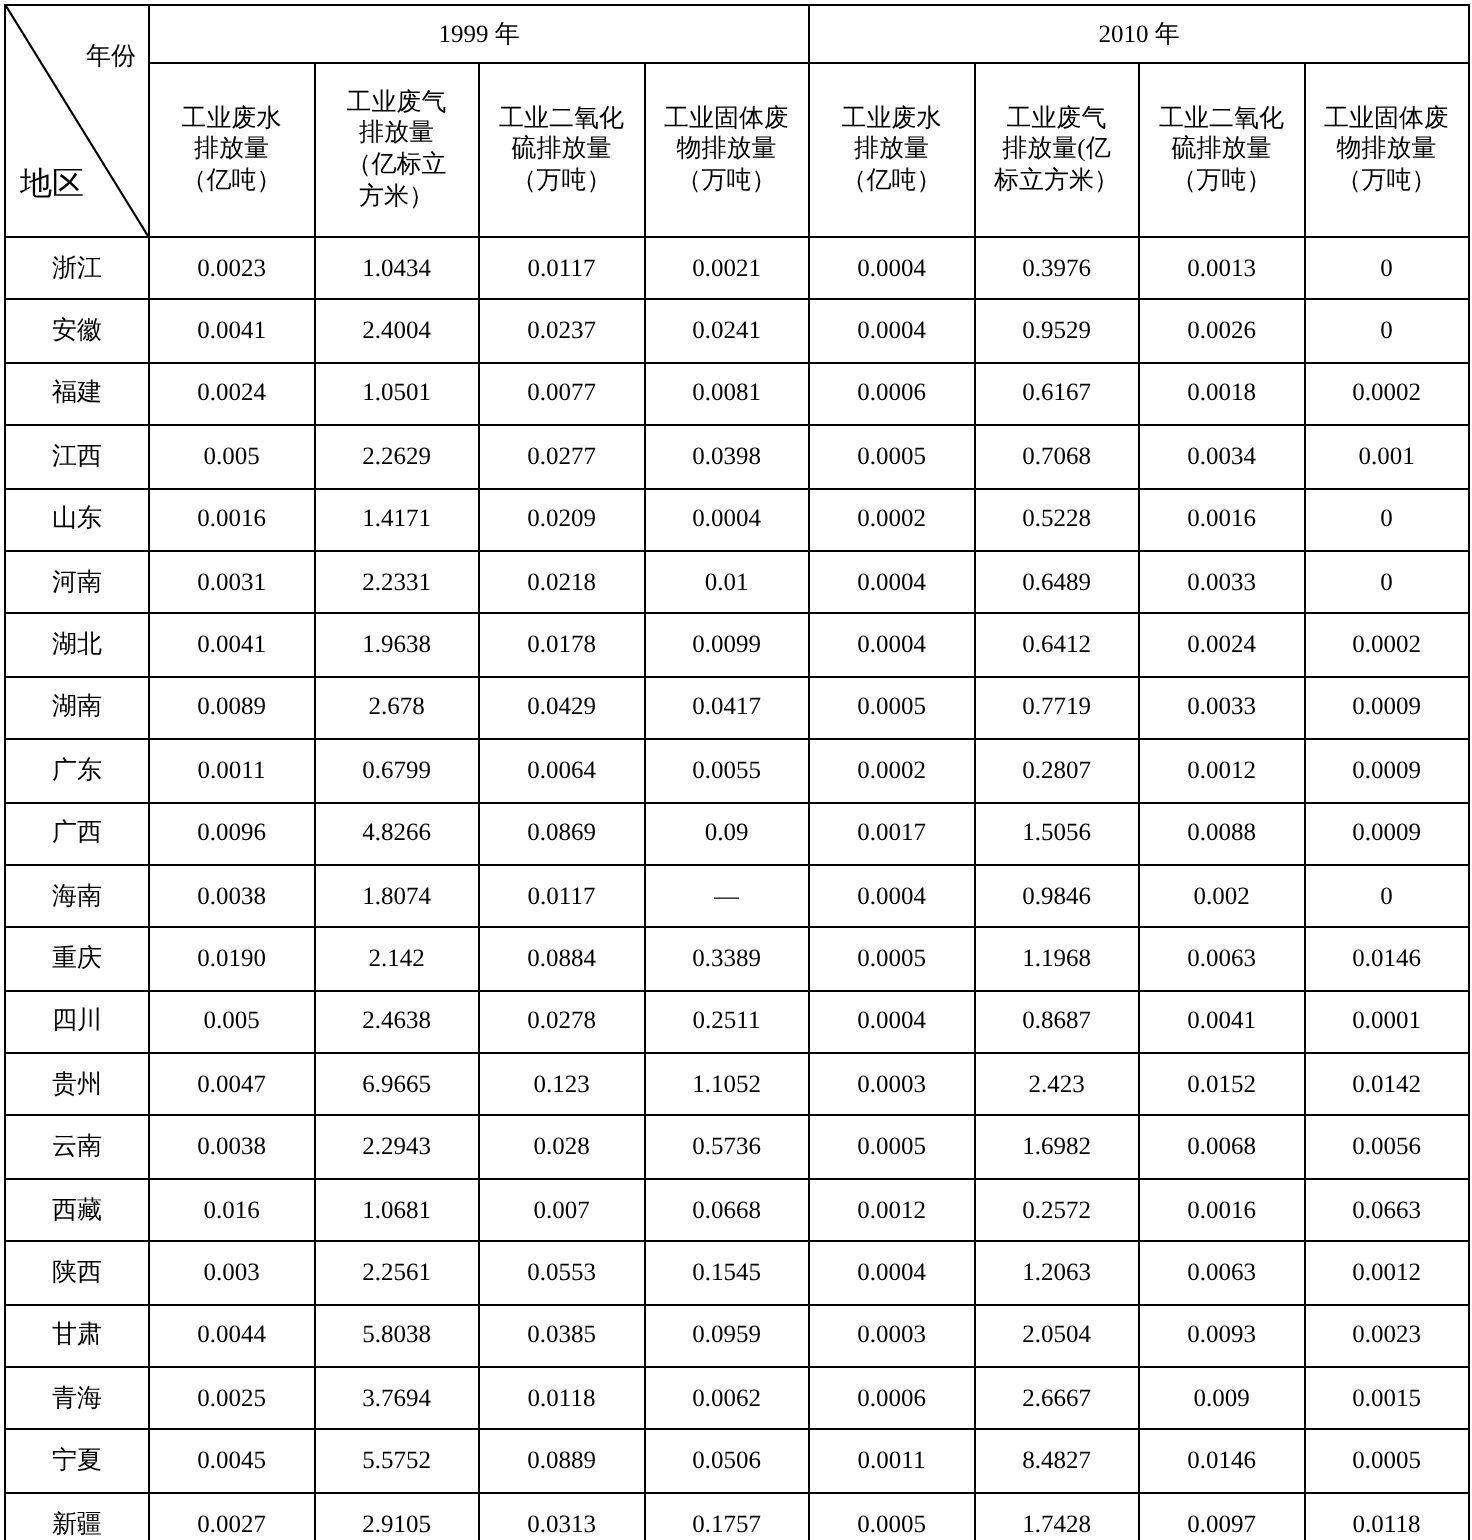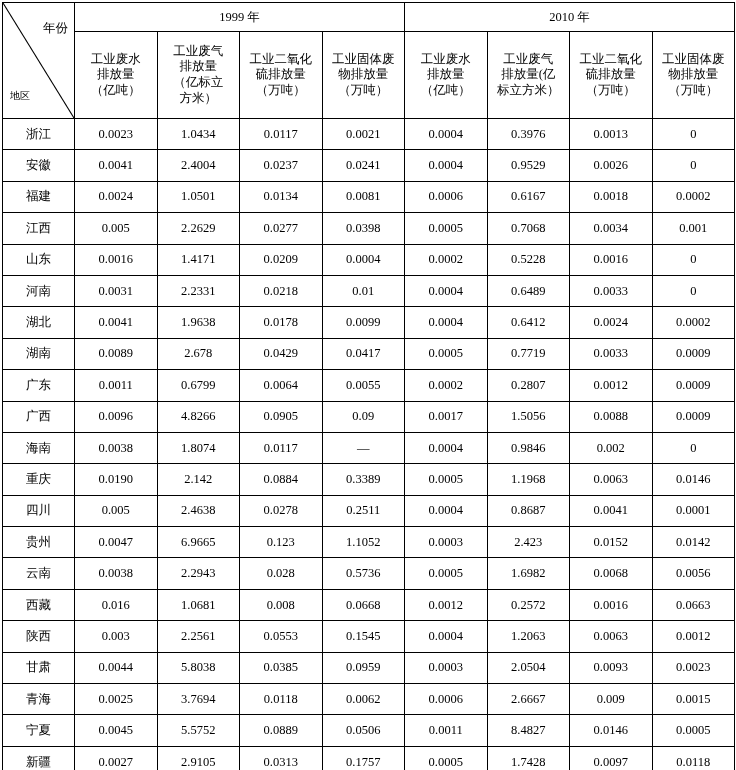--- a/index.html
+++ b/index.html
@@ -53,21 +53,21 @@
   .corner-cell .lbl-year {
     position: absolute;
     right: 6px;
     top: 17px;
     font-size: 12.5px;
   }
   .corner-cell .lbl-region {
     position: absolute;
     left: 7px;
     bottom: 15px;
-    font-size: 10px;
+    font-size: 16px;
   }
   .sub-head {
     height: 86px;
     font-size: 12.5px;
     line-height: 1.25;
     padding: 2px 3px;
   }
   .sub-head .t {
     display: block;
   }
@@ -176,21 +176,21 @@
           <td class="num">0.0241</td>
           <td class="num">0.0004</td>
           <td class="num">0.9529</td>
           <td class="num">0.0026</td>
           <td class="num">0</td>
         </tr>
         <tr>
           <td class="region-cell">福建</td>
           <td class="num">0.0024</td>
           <td class="num">1.0501</td>
-          <td class="num">0.0134</td>
+          <td class="num">0.0077</td>
           <td class="num">0.0081</td>
           <td class="num">0.0006</td>
           <td class="num">0.6167</td>
           <td class="num">0.0018</td>
           <td class="num">0.0002</td>
         </tr>
         <tr>
           <td class="region-cell">江西</td>
           <td class="num">0.005</td>
           <td class="num">2.2629</td>
@@ -253,21 +253,21 @@
           <td class="num">0.0055</td>
           <td class="num">0.0002</td>
           <td class="num">0.2807</td>
           <td class="num">0.0012</td>
           <td class="num">0.0009</td>
         </tr>
         <tr>
           <td class="region-cell">广西</td>
           <td class="num">0.0096</td>
           <td class="num">4.8266</td>
-          <td class="num">0.0905</td>
+          <td class="num">0.0869</td>
           <td class="num">0.09</td>
           <td class="num">0.0017</td>
           <td class="num">1.5056</td>
           <td class="num">0.0088</td>
           <td class="num">0.0009</td>
         </tr>
         <tr>
           <td class="region-cell">海南</td>
           <td class="num">0.0038</td>
           <td class="num">1.8074</td>
@@ -319,21 +319,21 @@
           <td class="num">0.5736</td>
           <td class="num">0.0005</td>
           <td class="num">1.6982</td>
           <td class="num">0.0068</td>
           <td class="num">0.0056</td>
         </tr>
         <tr>
           <td class="region-cell">西藏</td>
           <td class="num">0.016</td>
           <td class="num">1.0681</td>
-          <td class="num">0.008</td>
+          <td class="num">0.007</td>
           <td class="num">0.0668</td>
           <td class="num">0.0012</td>
           <td class="num">0.2572</td>
           <td class="num">0.0016</td>
           <td class="num">0.0663</td>
         </tr>
         <tr>
           <td class="region-cell">陕西</td>
           <td class="num">0.003</td>
           <td class="num">2.2561</td>

